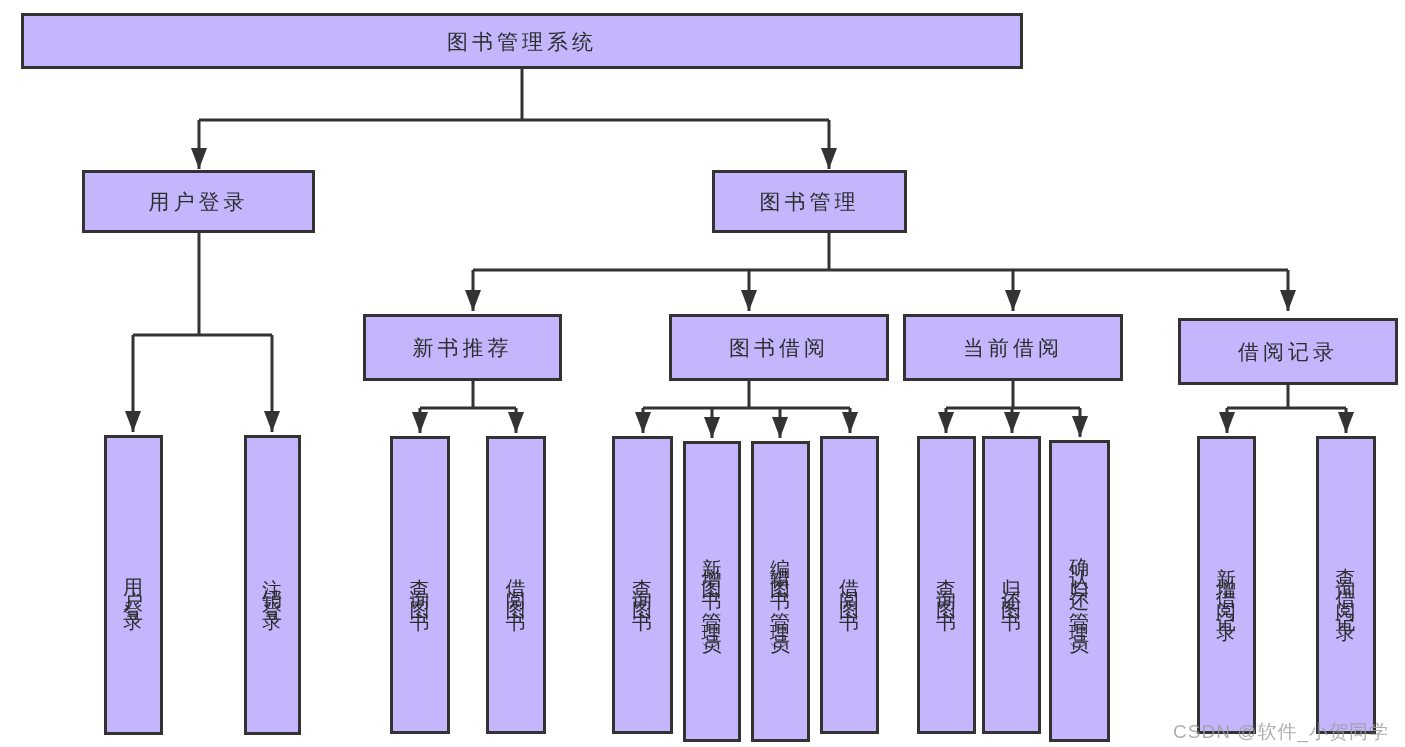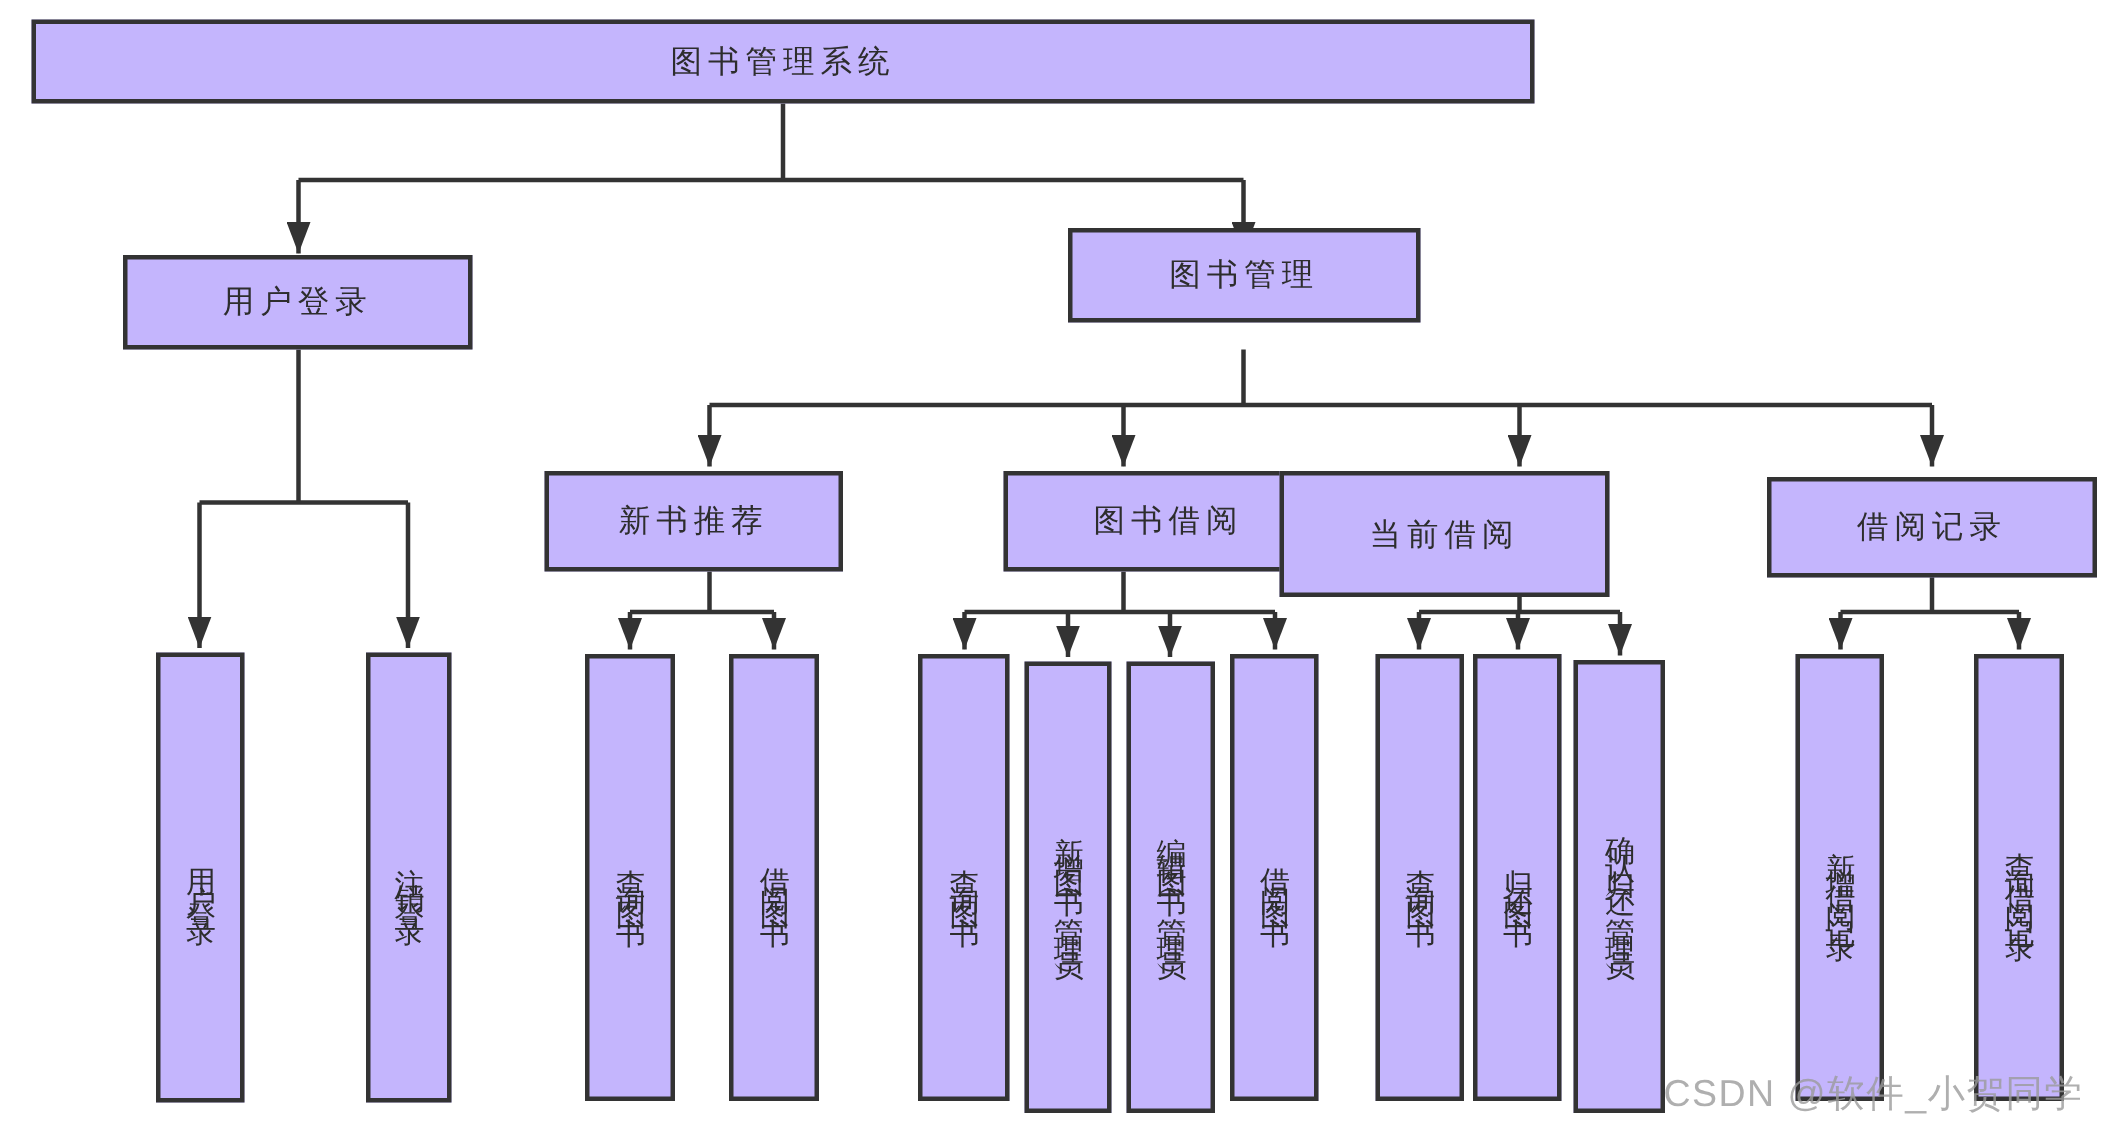--- a/index.html
+++ b/index.html
@@ -31,21 +31,21 @@
     writing-mode:vertical-rl;
     font-size:20px;
     letter-spacing:11px;
     line-height:1;
     white-space:normal;
   }
   .watermark{
     position:absolute;
     right:16px;
     bottom:2px;
-    font-size:25px;
+    font-size:19px;
     color:rgba(155,155,155,0.8);
     letter-spacing:1px;
     z-index:10;
     white-space:nowrap;
   }
 </style>
 </head>
 <body>
 
 <div class="canvas">
@@ -100,31 +100,31 @@
     </g>
   </svg>
 
   <div class="node" style="left:21px;top:13px;width:1002px;height:56px">
     <span class="lbl">图书管理系统</span>
   </div>
 
   <div class="node" style="left:82px;top:170px;width:233px;height:63px">
     <span class="lbl">用户登录</span>
   </div>
-  <div class="node" style="left:712px;top:152px;width:235px;height:63px">
+  <div class="node" style="left:712px;top:170px;width:195px;height:63px">
     <span class="lbl">图书管理</span>
   </div>
 
   <div class="node" style="left:363px;top:314px;width:199px;height:67px">
     <span class="lbl">新书推荐</span>
   </div>
   <div class="node" style="left:669px;top:314px;width:220px;height:67px">
     <span class="lbl">图书借阅</span>
   </div>
-  <div class="node" style="left:853px;top:314px;width:220px;height:84px">
+  <div class="node" style="left:903px;top:314px;width:220px;height:67px">
     <span class="lbl">当前借阅</span>
   </div>
   <div class="node" style="left:1178px;top:318px;width:220px;height:67px">
     <span class="lbl">借阅记录</span>
   </div>
 
   <div class="node v" style="left:104px;top:435px;width:59px;height:300px">
     <span class="lbl">用户登录</span>
   </div>
   <div class="node v" style="left:244px;top:435px;width:57px;height:300px">

